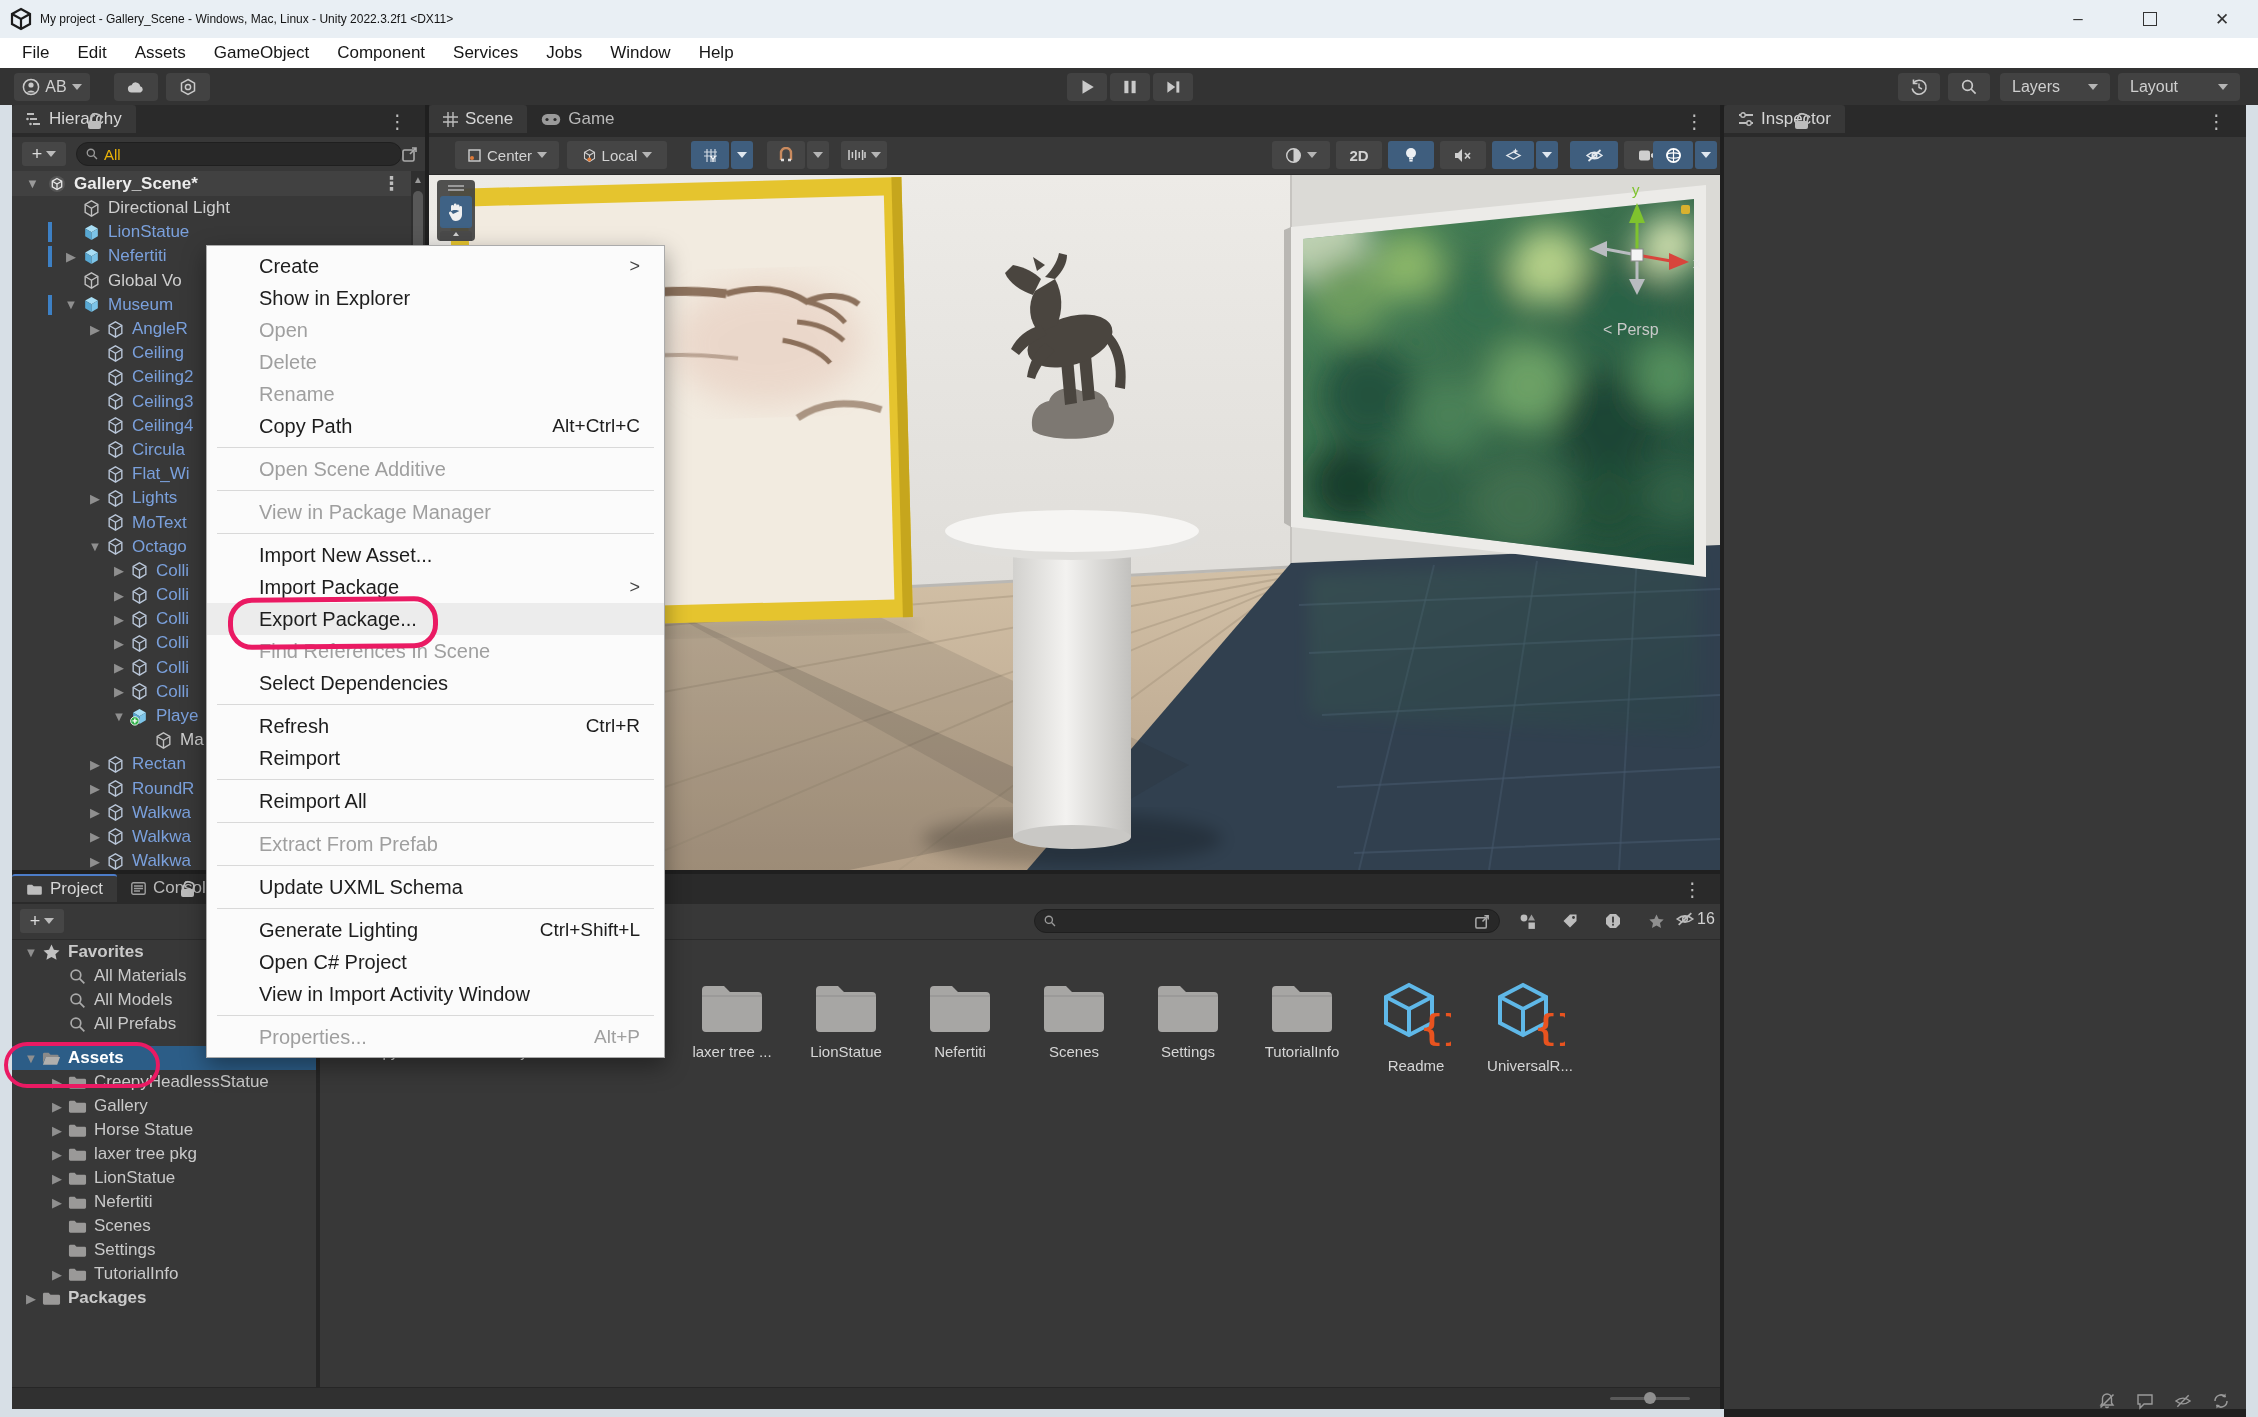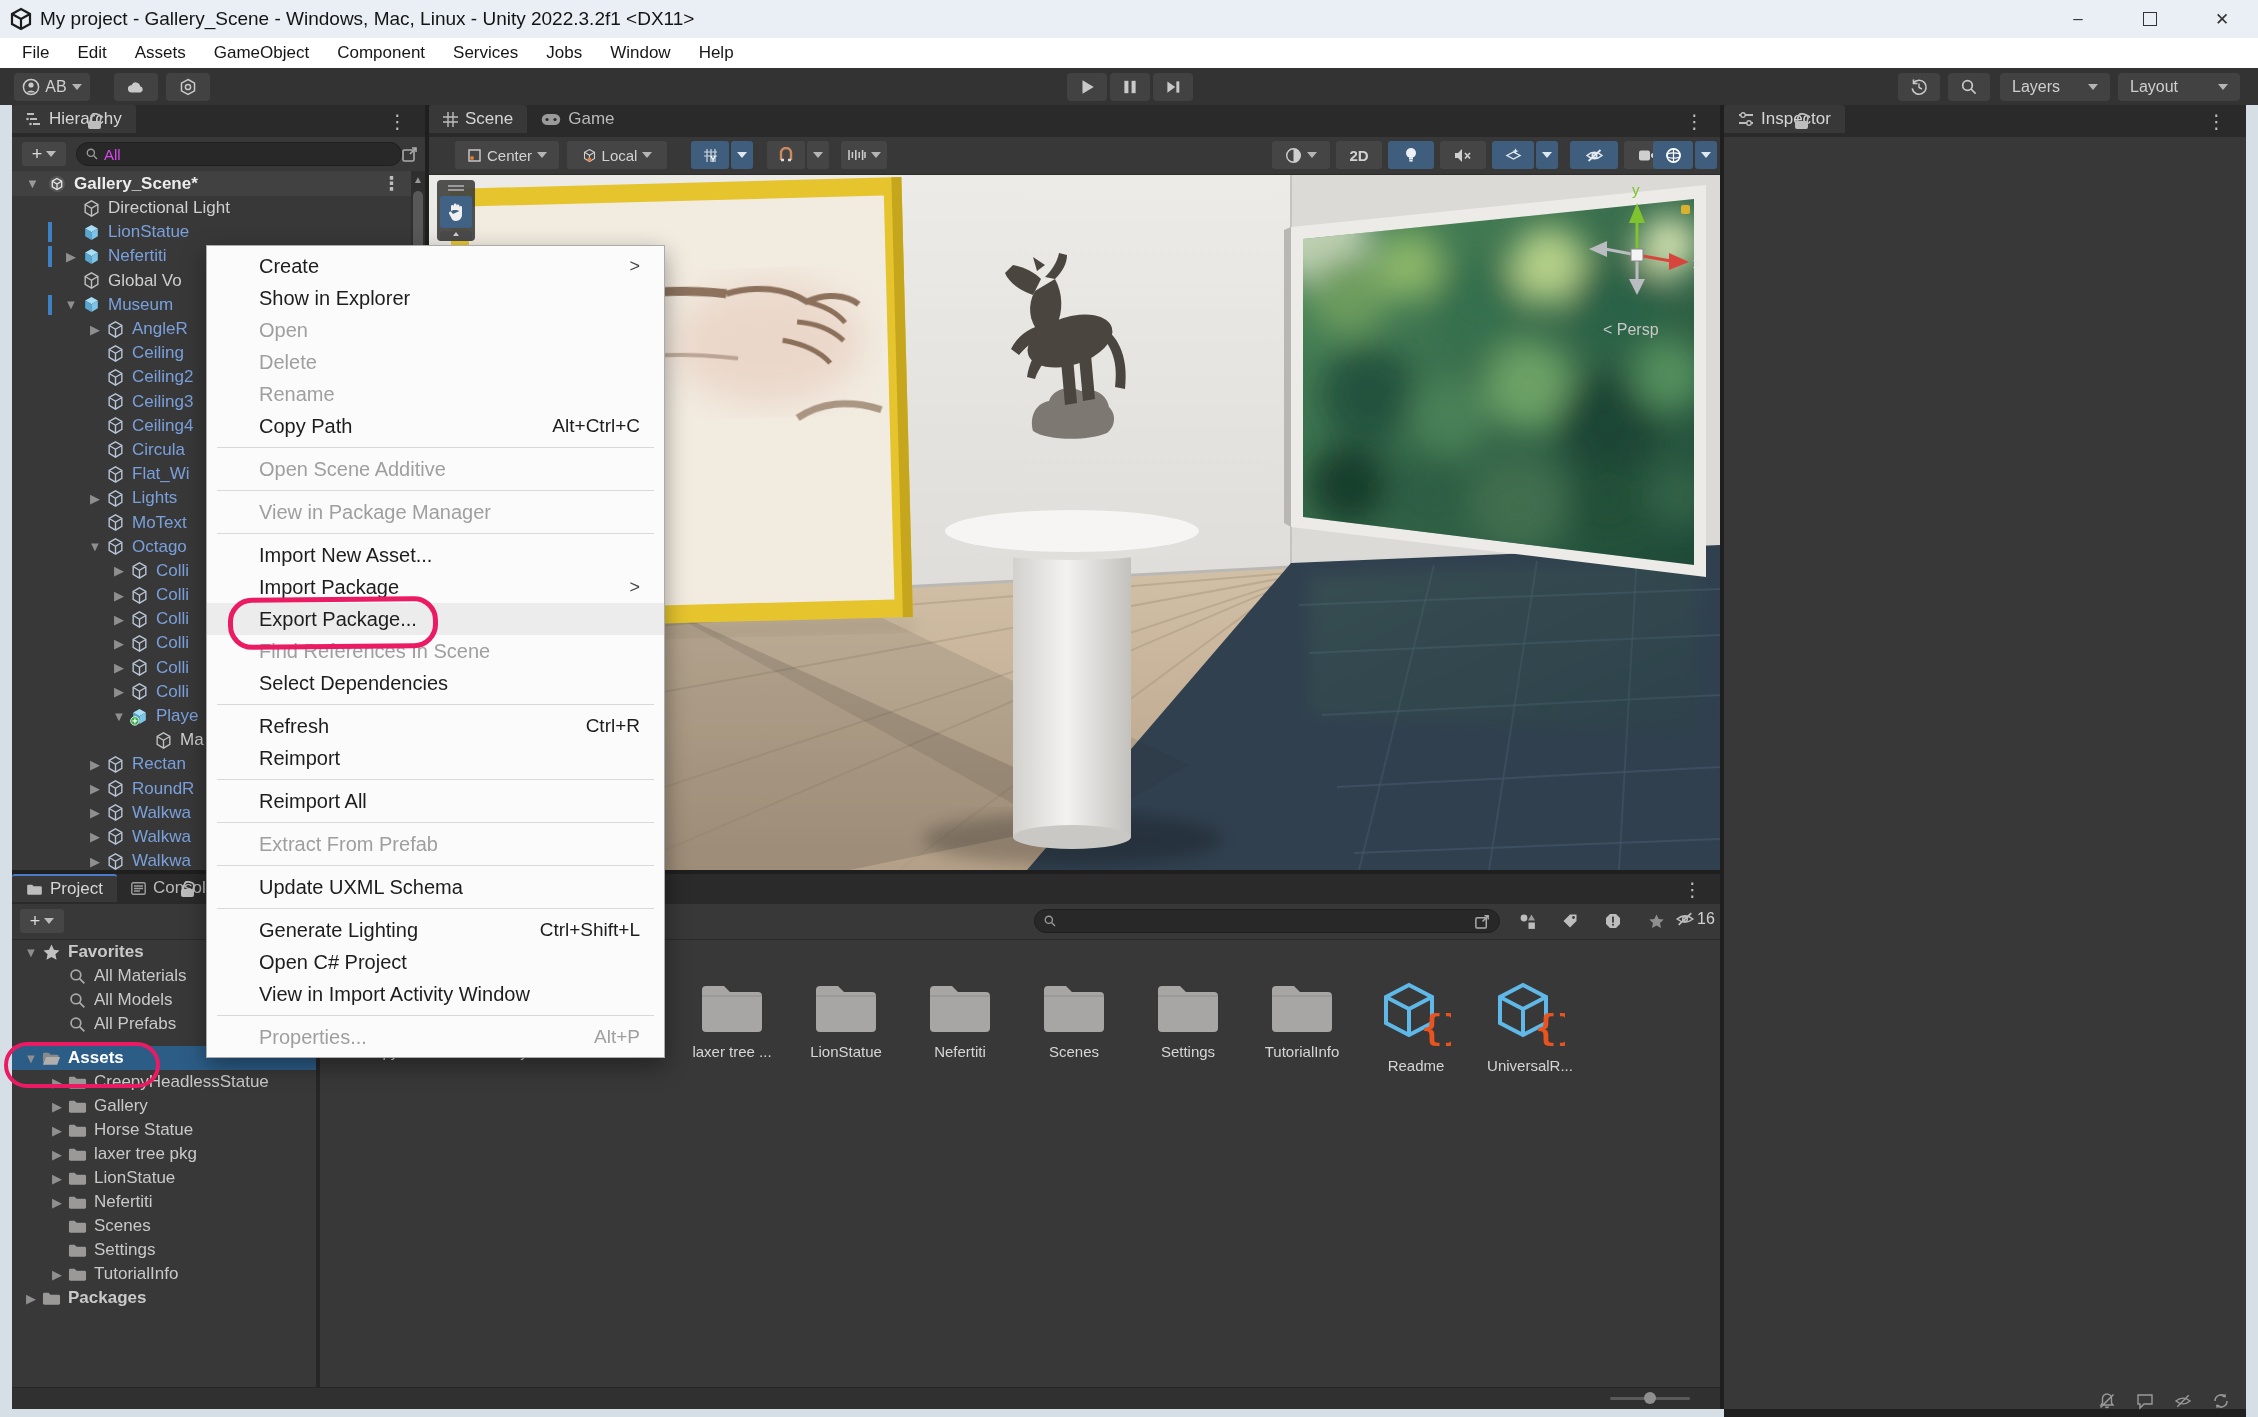--- a/index.html
+++ b/index.html
@@ -3,21 +3,21 @@
 <meta charset="utf-8">
 <style>
   html,body{margin:0;padding:0;background:#111;}
   #app{position:relative;width:2258px;height:1417px;overflow:hidden;
        font-family:"Liberation Sans","DejaVu Sans",sans-serif;
        -webkit-font-smoothing:antialiased;color:#c8c8c8;font-size:17px;}
   .abs{position:absolute;}
   
   #titlebar{left:0;top:0;width:2258px;height:38px;background:#e9eff4;color:#141414;
             display:flex;align-items:center;}
-  #titlebar .ttl{margin-left:40px;font-size:19px;}
+  #titlebar .ttl{margin-left:40px;font-size:12px;}
   .wbtn{position:absolute;top:0;width:56px;height:38px;display:flex;align-items:center;justify-content:center;color:#333;}
   #menubar{left:0;top:38px;width:2258px;height:30px;background:#ffffff;color:#161616;
            display:flex;align-items:center;padding-left:8px;box-sizing:border-box;}
   #menubar span{padding:0 14px;font-size:17px;}
   #toolbar{left:0;top:68px;width:2258px;height:37px;background:#333333;}
   .tbtn{position:absolute;top:5px;height:28px;background:#424242;border-radius:4px;
         display:flex;align-items:center;justify-content:center;color:#cfcfcf;font-size:16px;gap:5px;}
   .caret{display:inline-block;width:0;height:0;border-left:5px solid transparent;border-right:5px solid transparent;border-top:6px solid #b5b5b5;}
   
   #workspace{left:0;top:105px;width:2258px;height:1312px;background:#1f1f1f;}
@@ -25,21 +25,21 @@
   .panel{position:absolute;background:#383838;}
   .tabstrip{position:absolute;left:0;top:0;right:0;height:32px;background:#2a2a2a;display:flex;align-items:flex-start;}
   .tab{height:28px;display:flex;align-items:center;gap:7px;padding:0 14px;font-size:17px;color:#b9b9b9;}
   .tab.active{background:#383838;color:#d6d6d6;border-radius:3px 3px 0 0;}
   .kebab{color:#bdbdbd;font-size:19px;line-height:1;}
   .lock{width:14px;height:16px;position:relative;}
   .lock:before{content:"";position:absolute;left:2px;top:0;width:8px;height:8px;border:2px solid #bdbdbd;border-radius:5px 5px 0 0;border-bottom:none;transform:rotate(14deg);}
   .lock:after{content:"";position:absolute;left:0;bottom:0;width:13px;height:8px;background:#bdbdbd;border-radius:2px;}
   .ptoolbar{position:absolute;left:0;top:32px;right:0;height:34px;background:#383838;border-bottom:1px solid #2b2b2b;}
   .searchbox{position:absolute;height:24px;background:#282828;border:1px solid #1f1f1f;border-radius:12px;
-             display:flex;align-items:center;color:#d946ef;font-size:15px;padding:0 8px;gap:5px;box-sizing:border-box;}
+             display:flex;align-items:center;color:#eab308;font-size:15px;padding:0 8px;gap:5px;box-sizing:border-box;}
   
   #h-rows{position:absolute;left:0;top:91px;width:399px;bottom:0;overflow:hidden;}
   .h-scene{position:absolute;left:0;top:66px;width:399px;height:25px;background:#414141;display:flex;align-items:center;color:#ececec;font-weight:bold;font-size:17px;gap:6px;padding-left:38px;box-sizing:border-box;}
   .h-row{height:24.2px;display:flex;align-items:center;position:relative;font-size:17px;}
   .h-row .arr, .p-row .arr{width:22px;text-align:center;color:#8f8f8f;font-size:13px;flex:none;}
   .tree-ico{width:19px;height:19px;flex:none;margin-right:7px;}
   .lbl-blue{color:#7aa0dc;}
   .lbl-white{color:#cfcfcf;}
   .hbar{position:absolute;left:36px;top:2px;bottom:2px;width:4px;background:#3d80c4;}
   .vscroll{position:absolute;right:0;top:66px;width:14px;bottom:0;background:#2f2f2f;}

